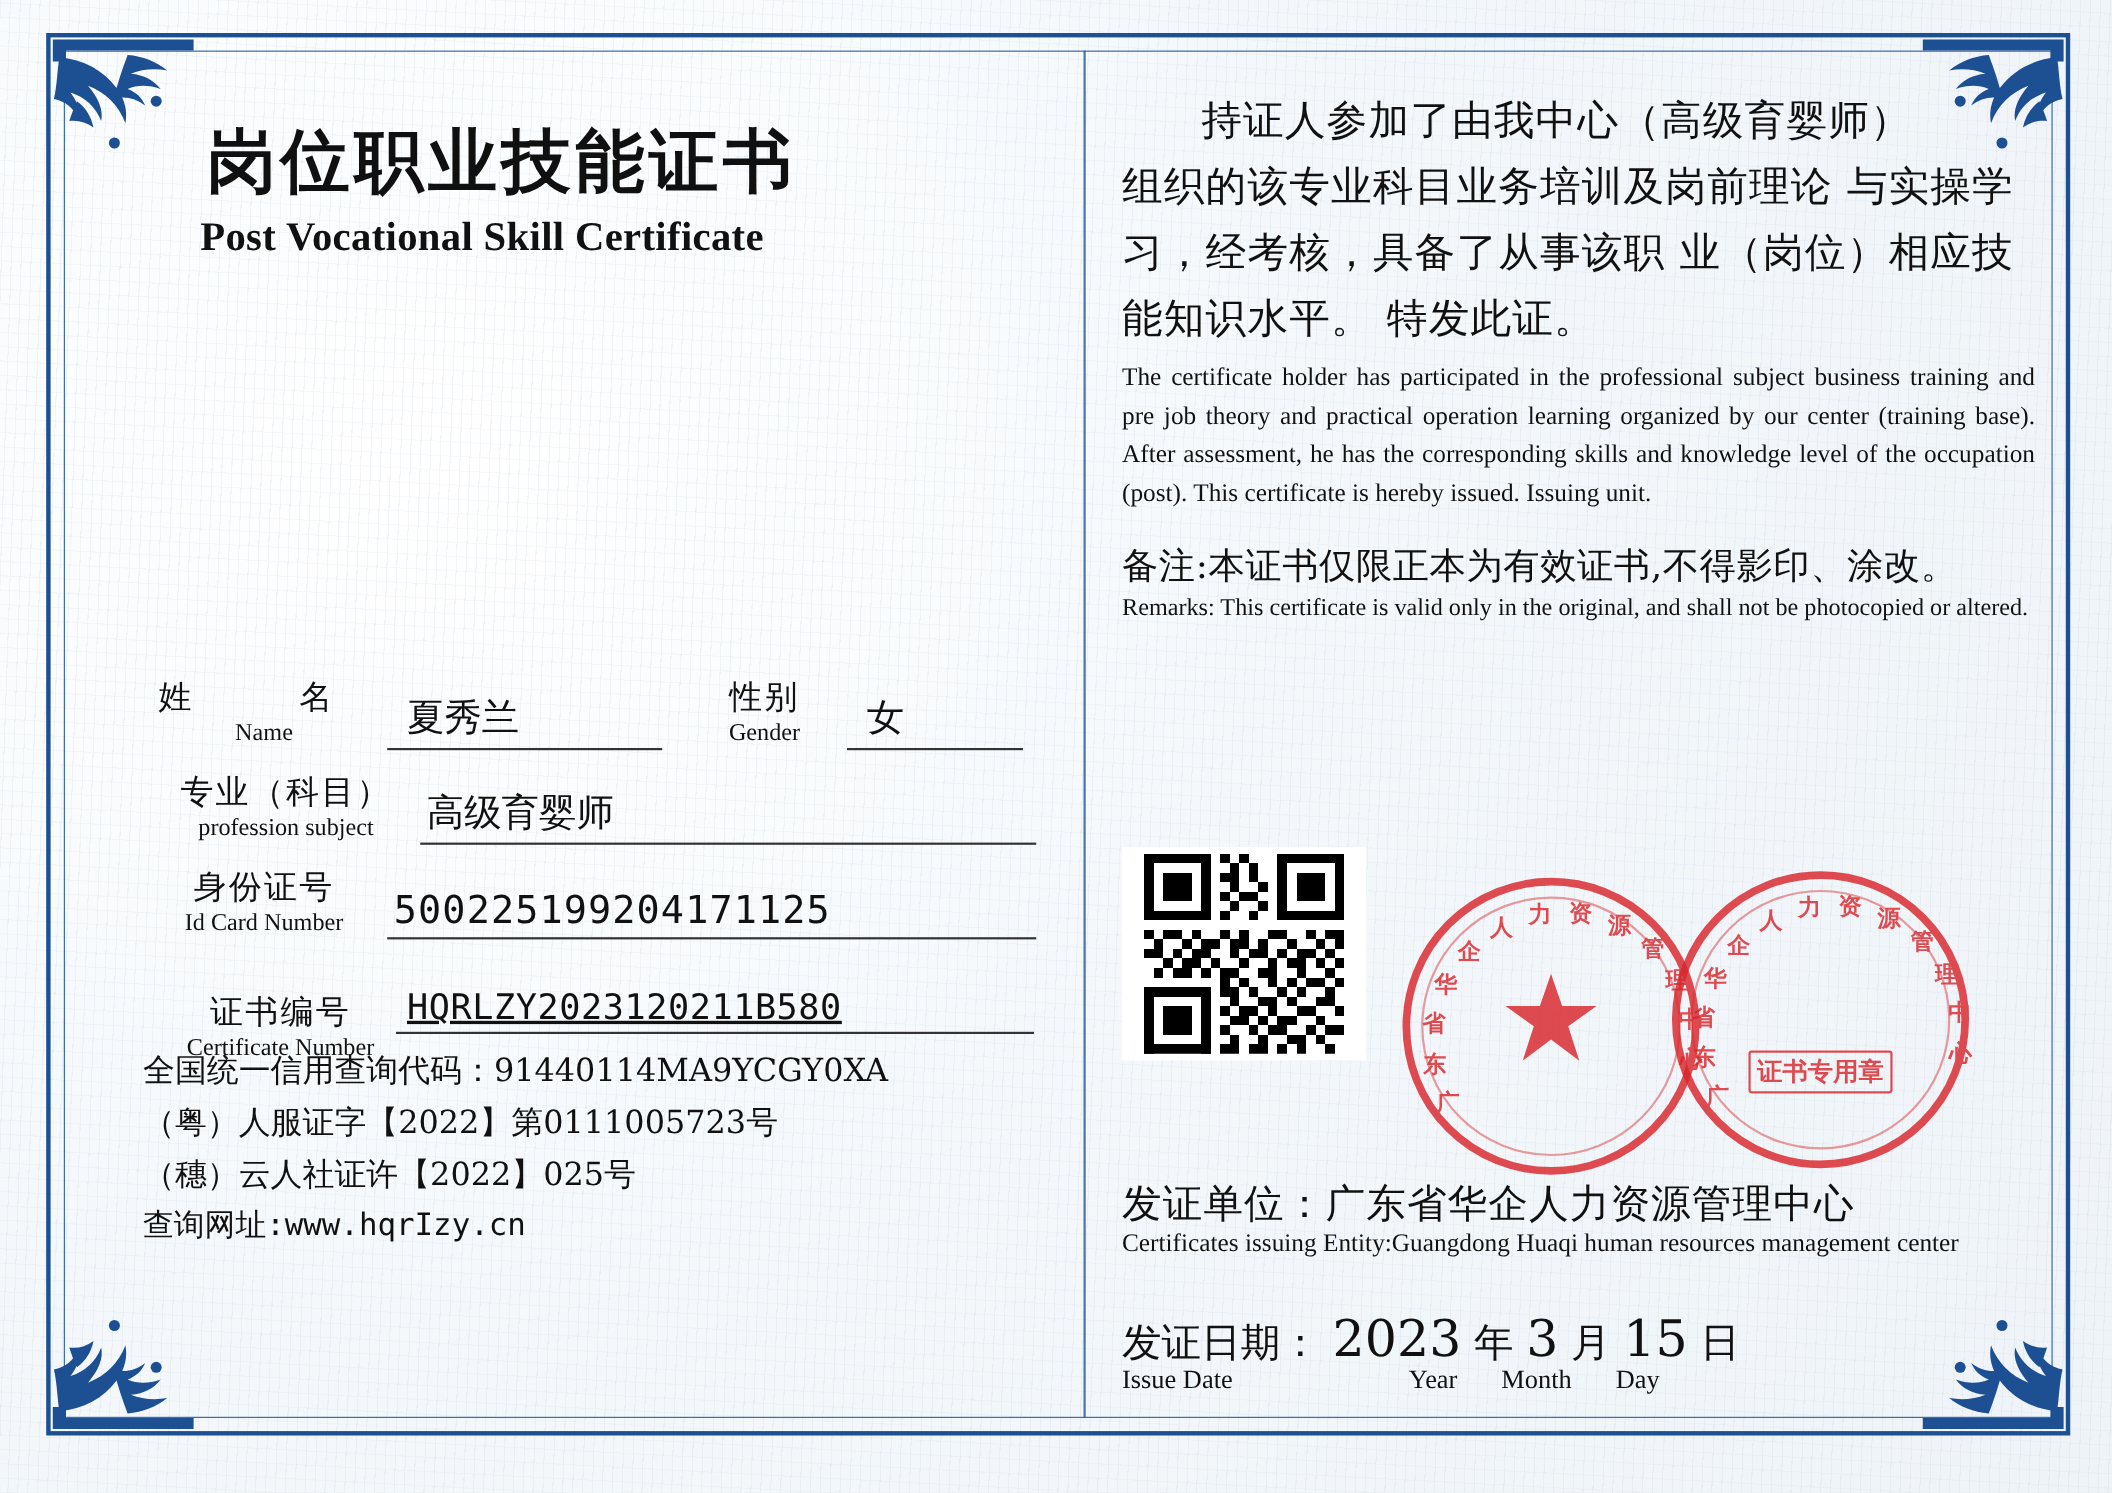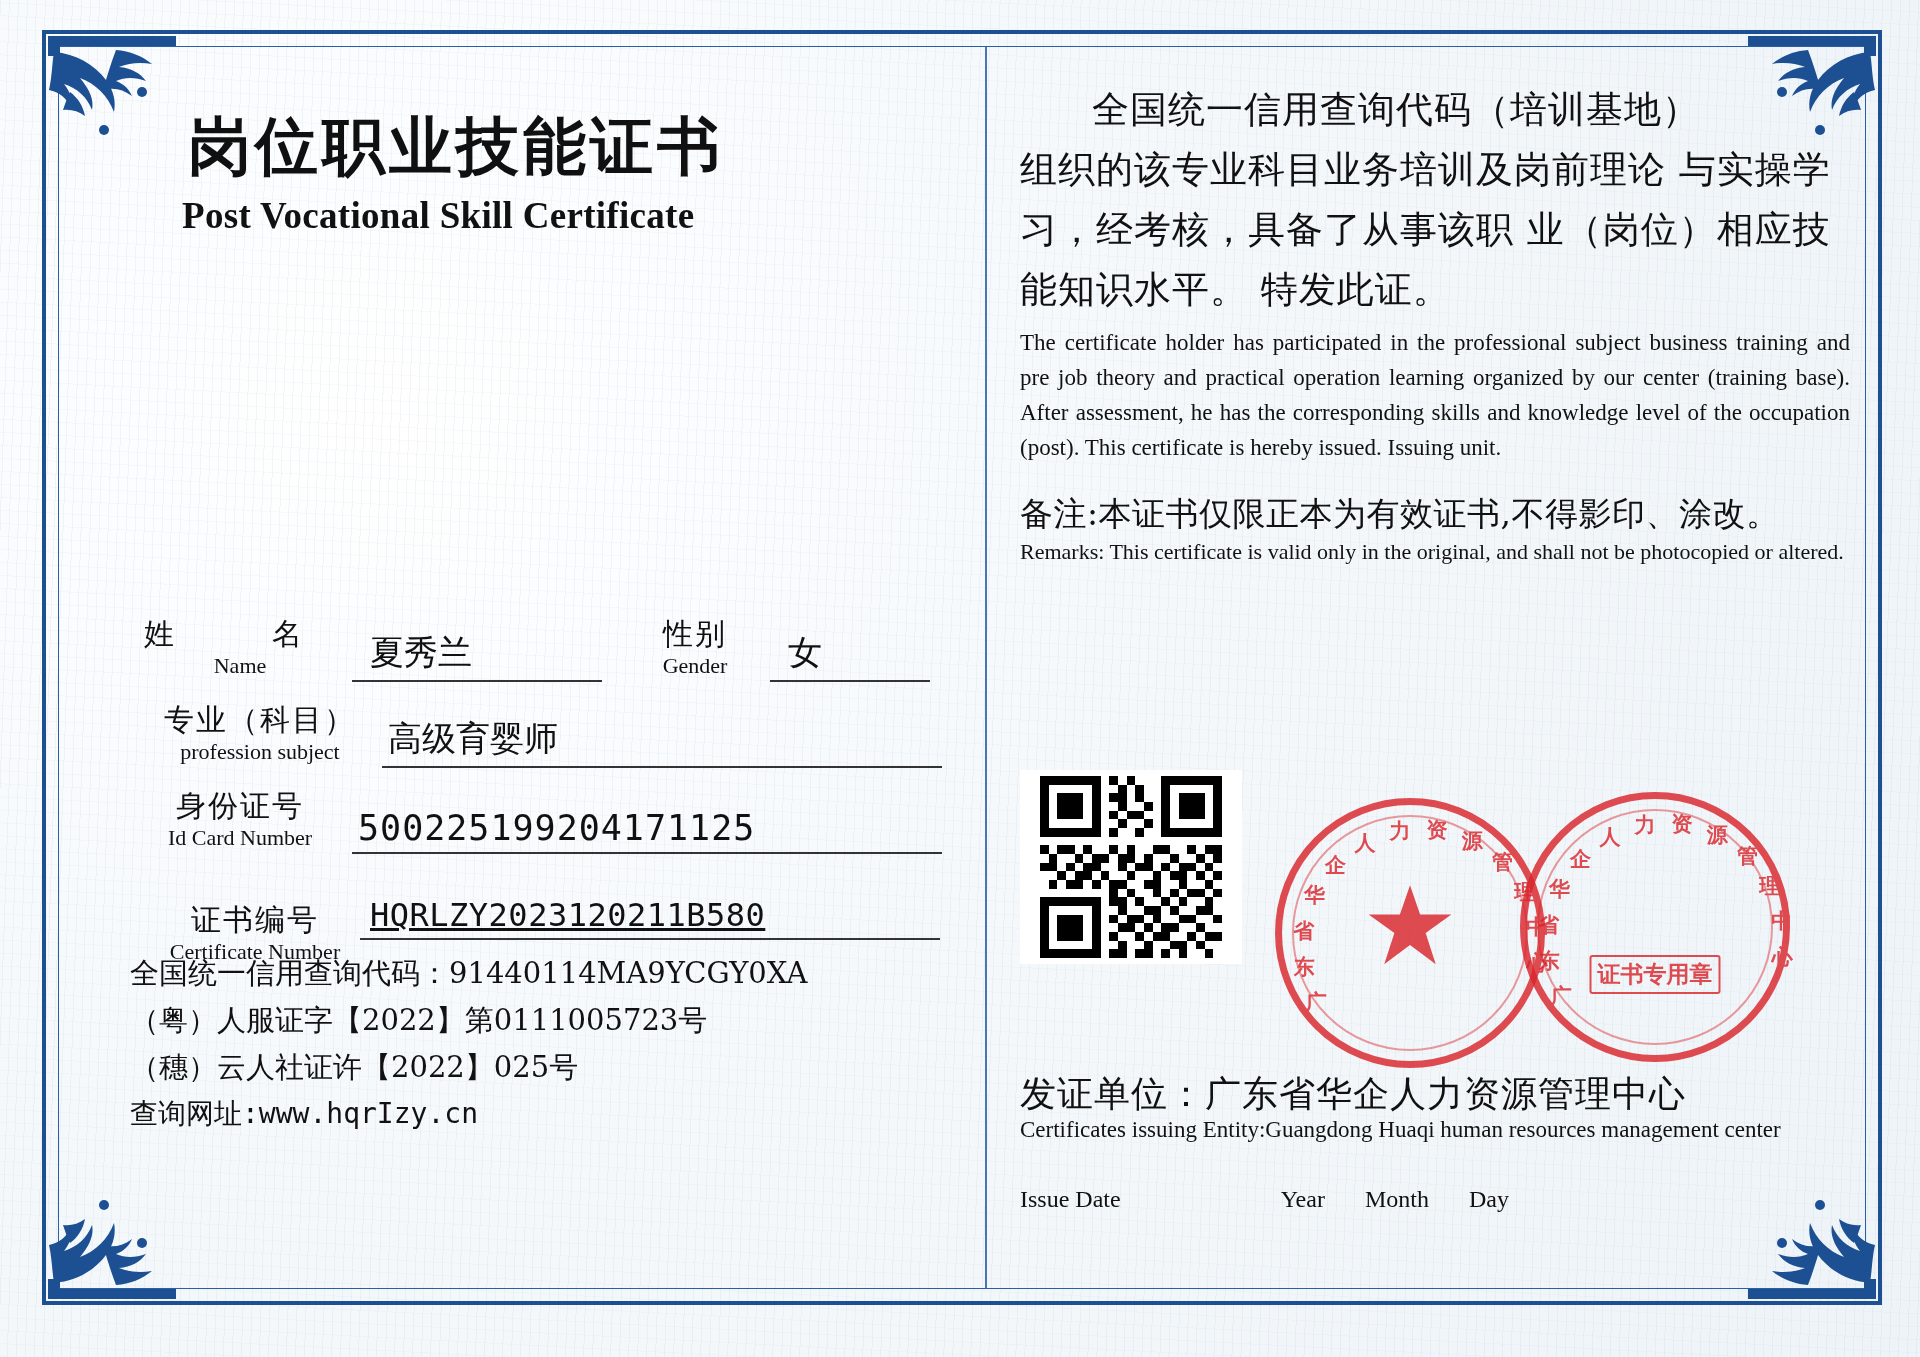--- a/index.html
+++ b/index.html
@@ -325,21 +325,21 @@
     <div class="footnotes">
       <div>全国统一信用查询代码：91440114MA9YCGY0XA</div>
       <div>（粤）人服证字【2022】第0111005723号</div>
       <div>（穗）云人社证许【2022】025号</div>
       <div class="mono">查询网址:www.hqrIzy.cn</div>
     </div>
   </div>
 
   <div class="right">
     <div class="body-cn">
-      <span class="indent">全国统一信用查询代码（培训基地）</span>
+      <span class="indent">持证人参加了由我中心（高级育婴师）</span>
       <span>组织的该专业科目业务培训及岗前理论</span>
       <span>与实操学习，经考核，具备了从事该职</span>
       <span>业（岗位）相应技能知识水平。</span>
       <span>特发此证。</span>
     </div>
 
     <div class="body-en">The certificate holder has participated in the professional subject business training and pre job theory and practical operation learning organized by our center (training base). After assessment, he has the corresponding skills and knowledge level of the occupation (post). This certificate is hereby issued. Issuing unit.</div>
 
     <div class="remark-cn">备注:本证书仅限正本为有效证书,不得影印、涂改。</div>
     <div class="remark-en">Remarks: This certificate is valid only in the original, and shall not be photocopied or altered.</div>
@@ -501,20 +501,29 @@
     </div>
 
     <div class="issuer">
       <div class="cn">
         <span>发证单位：</span><span>广东省华企人力资源管理中心</span>
       </div>
       <div class="en">Certificates issuing Entity:Guangdong Huaqi human resources management center</div>
     </div>
 
     <div class="issuedate">
+      <div class="line1">
+        <span>发证日期：</span>
+        <span class="num">2023</span>
+        <span>年</span>
+        <span class="num">3</span>
+        <span>月</span>
+        <span class="num">15</span>
+        <span>日</span>
+      </div>
       <div class="line2">
         <span>Issue Date</span>
         <span style="margin-left:120px">Year</span>
         <span>Month</span>
         <span>Day</span>
       </div>
     </div>
   </div>
 </div>
 

